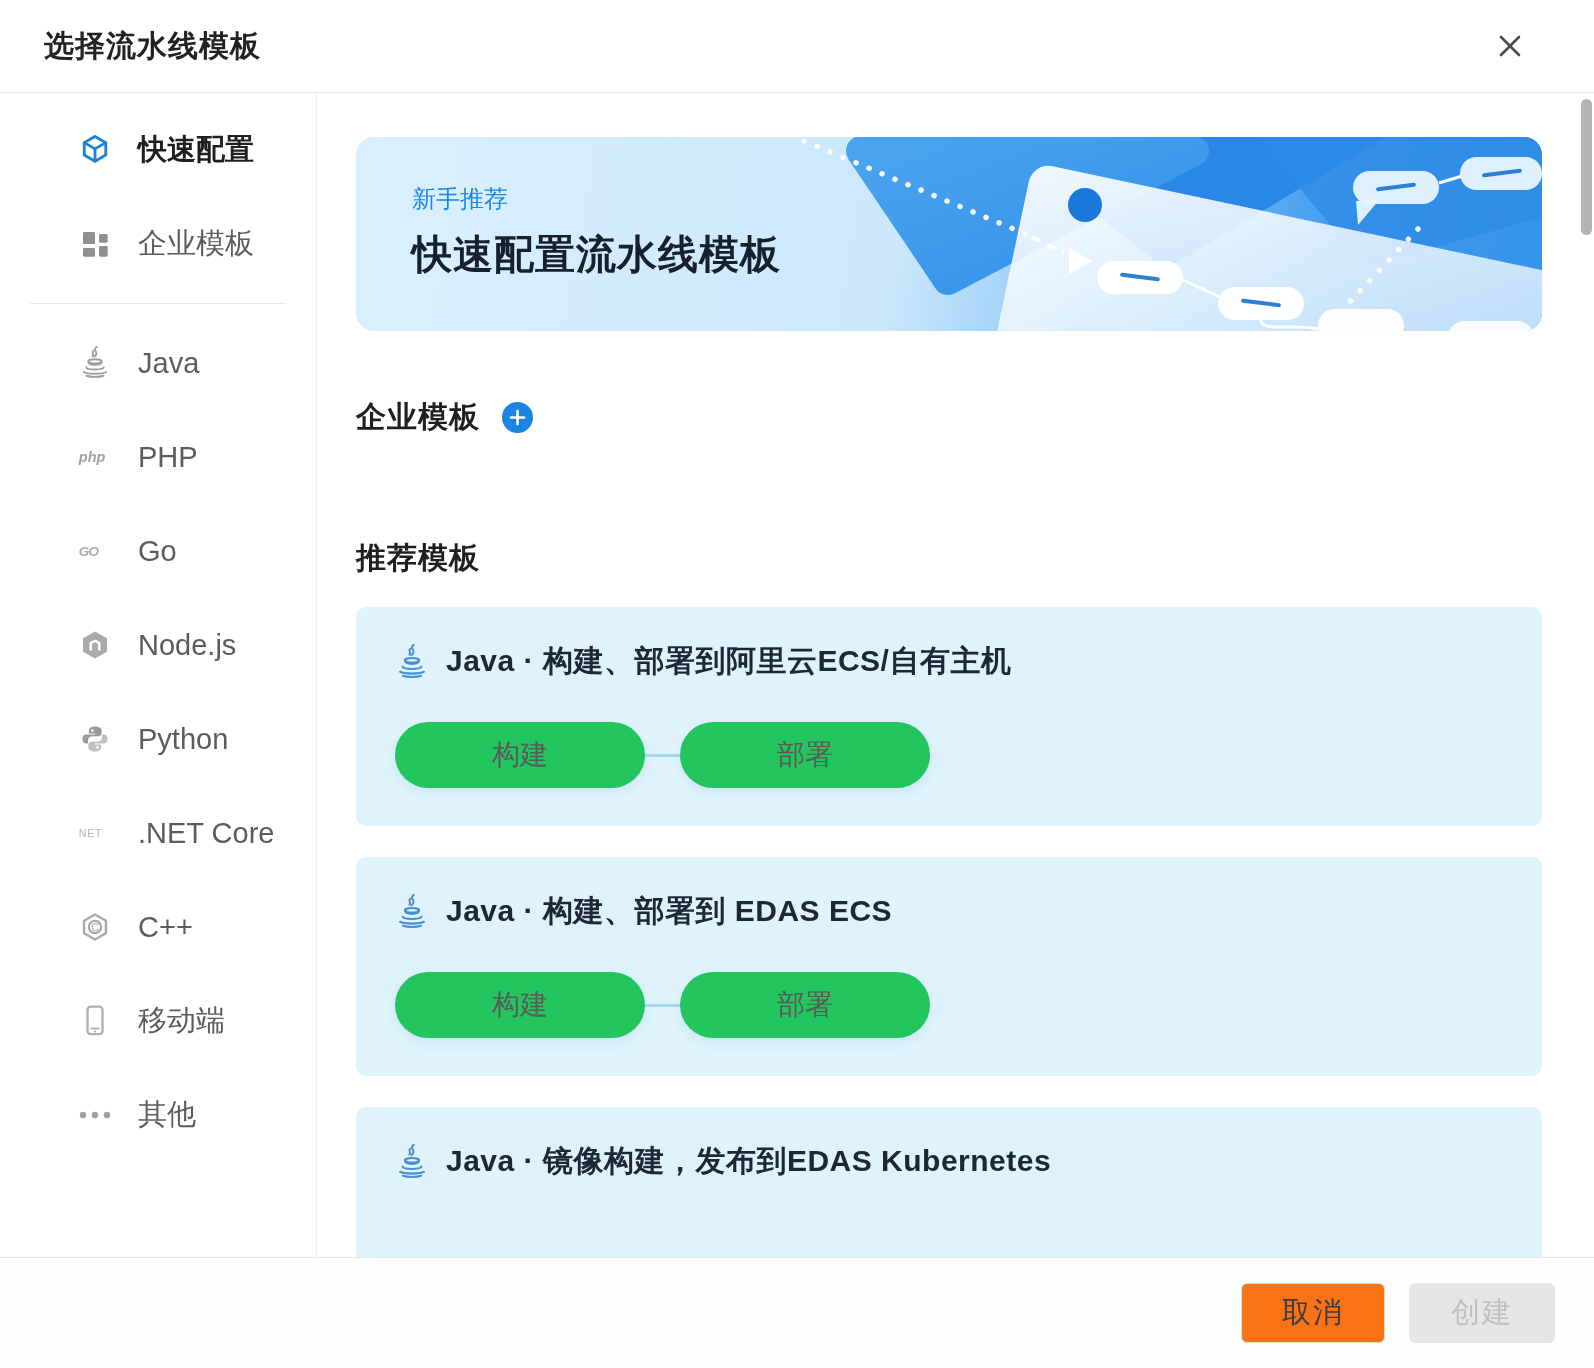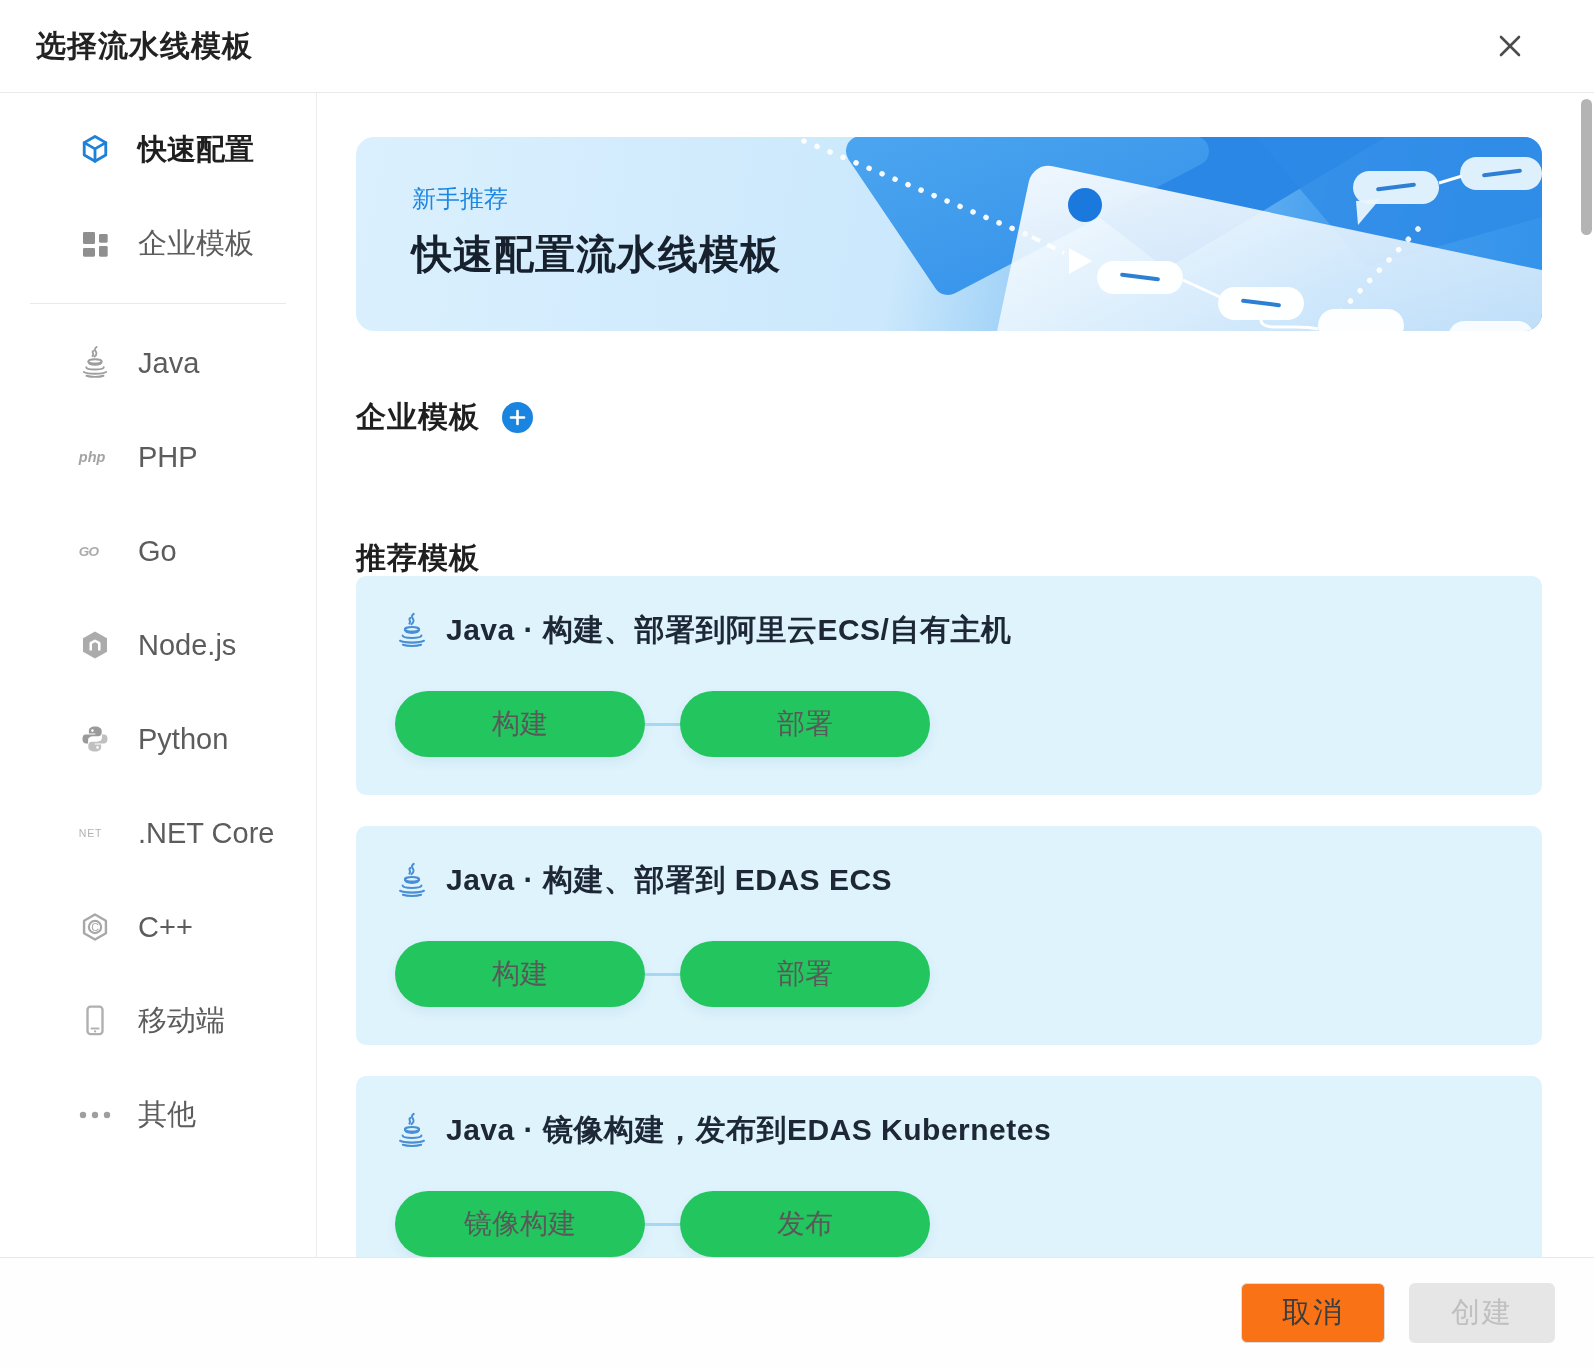--- a/index.html
+++ b/index.html
@@ -8,21 +8,21 @@
     font-family:"Liberation Sans","DejaVu Sans",sans-serif;
     background:#ffffff; color:#1f1f1f; overflow:hidden; position:relative;
   }
 
   
   .dlg-header {
     height:93px; border-bottom:1px solid #e9e9e9;
     display:flex; align-items:center; justify-content:space-between;
     padding:0 64px 0 36px;
   }
-  .dlg-title { font-size:30px; font-weight:600; color:#222; letter-spacing:1px; }
+  .dlg-title { font-size:30px; font-weight:600; color:#222; letter-spacing:1px;margin-left:8px; }
   .close-btn { width:40px; height:40px; display:flex; align-items:center; justify-content:center; cursor:pointer; }
 
   
   .dlg-body { display:flex; height:1164px; overflow:hidden; position:relative; }
 
   .sidebar {
     width:317px; flex-shrink:0; border-right:1px solid #ededed; padding-top:10px;
   }
   .side-item {
     height:94px; display:flex; align-items:center; padding-left:42px; cursor:pointer;margin-left:36px;
@@ -47,21 +47,21 @@
   
   .section-row { margin-top:68px; display:flex; align-items:center; height:36px; }
   .section-title { font-size:30px; font-weight:600; color:#1f1f1f; letter-spacing:1px; }
   .add-btn {
     width:31px; height:31px; border-radius:50%; background:#1a85e0; margin-left:22px;
     display:flex; align-items:center; justify-content:center; cursor:pointer;
   }
   .section-row.second { margin-top:105px; }
 
   
-  .cards { }
+  .cards { margin-top:31px; }
   .tpl-card {
     height:219px; border-radius:10px; background:#def3fc; margin-bottom:31px;
     padding:34px 0 0 39px; cursor:pointer;
   }
   .tpl-head { display:flex; align-items:center; }
   .tpl-head .jic { width:34px; display:flex; justify-content:center; flex-shrink:0; }
   .tpl-title { font-size:30px; font-weight:600; color:#1d2736; margin-left:17px; letter-spacing:0.5px; }
   .tpl-stages { display:flex; align-items:center; margin-top:40px; }
   .stage-pill {
     width:250px; height:66px; border-radius:33px; background:#22c55e;
@@ -351,25 +351,20 @@
               <path d="M12.5 4.5 c-2.5 2 1.5 2.5 -0.8 5"></path>
               <ellipse cx="14" cy="14.5" rx="6.2" ry="2"></ellipse>
               <path d="M7.8 14.5 c0 4.2 12.4 4.2 12.4 0"></path>
               <path d="M5.8 20 c0 2.8 16.4 2.8 16.4 0"></path>
               <path d="M3.5 24.5 c3.5 2.2 17.5 2.2 21 0"></path>
               <path d="M6 28 c4 1.4 12 1.4 16 0"></path>
             </svg>
           </span>
           <span class="tpl-title">Java · 镜像构建，发布到EDAS Kubernetes</span>
         </div>
-        <div class="tpl-stages">
-          <div class="stage-pill">镜像构建</div>
-          <div class="stage-link"></div>
-          <div class="stage-pill">发布</div>
-        </div>
       </div>
 
     </div>
   </div>
 
   <div class="scroll-thumb"></div>
 </div>
 
 <div class="dlg-footer">
   <button class="btn btn-cancel">取消</button>

